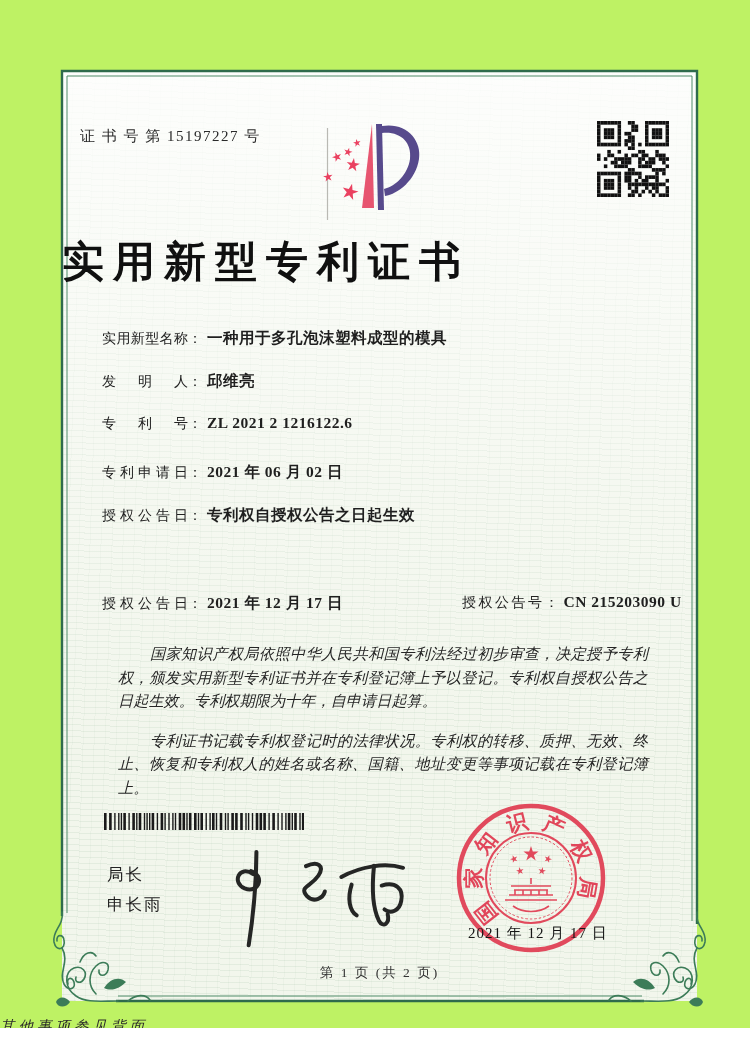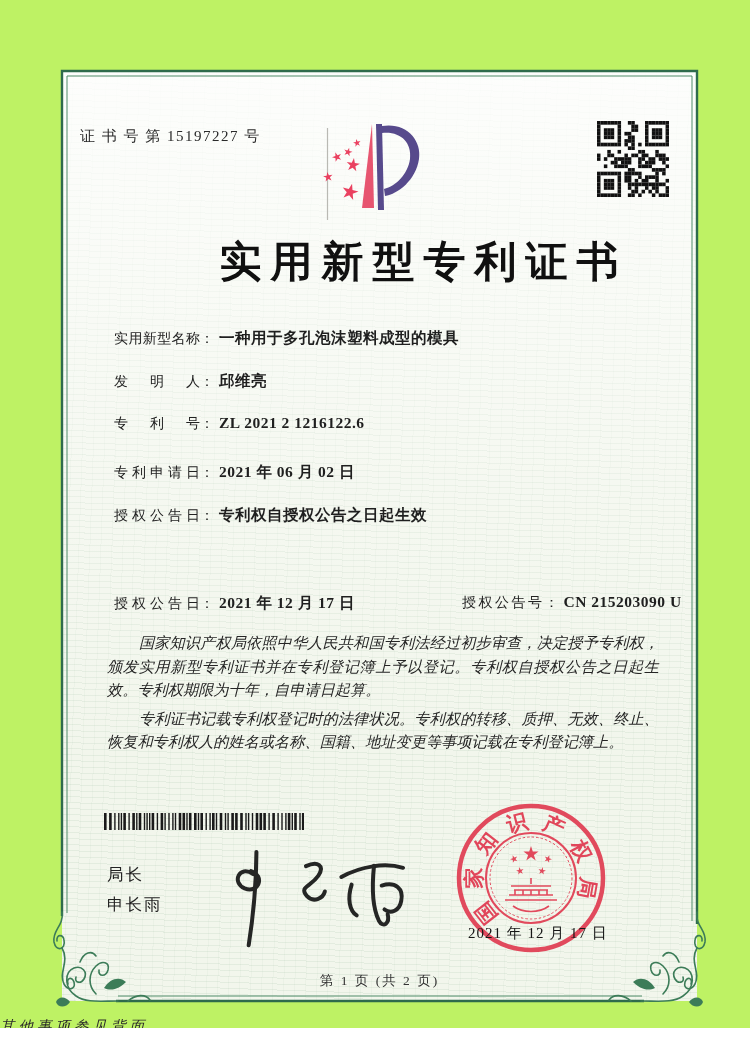--- a/index.html
+++ b/index.html
@@ -7,38 +7,38 @@
         font-family:"Liberation Serif",serif;color:#1c1c1c;}
   
   .paper{position:absolute;left:62px;top:71px;width:635px;height:930px;
     background-color:#f2f6ec;
     background-image:
       linear-gradient(180deg, rgba(255,255,255,0.85) 0%, rgba(255,255,255,0.25) 45%, rgba(255,255,255,0) 75%),
       repeating-linear-gradient(2deg, rgba(118,164,128,0.12) 0 1px, rgba(0,0,0,0) 1px 6px),
       repeating-linear-gradient(92deg, rgba(118,164,128,0.06) 0 1px, rgba(0,0,0,0) 1px 11px);}
   .abs{position:absolute;}
   .certno{left:80px;top:127px;font-size:15px;letter-spacing:1.5px;color:#2a2a2a;}
-  .title{left:62px;top:234px;width:635px;text-align:center;font-size:42px;font-weight:bold;
-         letter-spacing:9px;color:#101010;padding-left:44px;}
+  .title{left:62px;top:234px;width:635px;font-size:42px;font-weight:bold;
+         letter-spacing:9px;color:#101010;}
   .frow{left:102px;height:22px;white-space:nowrap;font-size:15.5px;color:#1f1f1f;}
   .fl{display:inline-block;width:86px;font-size:14px;text-align:justify;text-align-last:justify;
-      vertical-align:baseline;color:#222;margin-left:12px;}
+      vertical-align:baseline;color:#222;}
   .colon{font-size:14px;}
   .fv{margin-left:5px;font-size:15.5px;letter-spacing:0.5px;font-weight:bold;}
   .grant2{position:absolute;left:360px;top:0;white-space:nowrap;}
   .grant2 .fl2{font-size:14px;letter-spacing:2.5px;color:#222;}
   .paras{left:102px;top:626px;width:562px;font-size:15.2px;line-height:23.6px;
          text-align:justify;color:#252525;font-style:italic;}
-  .paras p{margin:5px;text-indent:2.1em;}
+  .paras p{margin:16px;text-indent:2.1em;}
   .signer{left:107px;font-size:16.5px;letter-spacing:2px;color:#222;}
   .seal{left:451px;top:798px;width:160px;height:160px;}
   .seal-char{position:absolute;font-size:21px;font-weight:bold;color:#e0384e;opacity:.92;
              font-family:"Liberation Serif",serif;}
   .seal-date{left:468px;top:924px;font-size:15px;letter-spacing:1px;color:#161616;z-index:6;}
-  .pageno{left:62px;top:964px;width:635px;text-align:center;font-size:13.5px;letter-spacing:2px;color:#333;margin-top:8px;}
+  .pageno{left:62px;top:964px;width:635px;text-align:center;font-size:13.5px;letter-spacing:2px;color:#333;}
   .backnote{left:0;top:1017px;width:750px;text-align:left;font-size:14.5px;letter-spacing:4px;
             color:#2b2b2b;font-style:italic;}
   svg{display:block;}
 </style>
 </head>
 <body>
 
 <div class="page">
 
   <div class="paper"></div>

